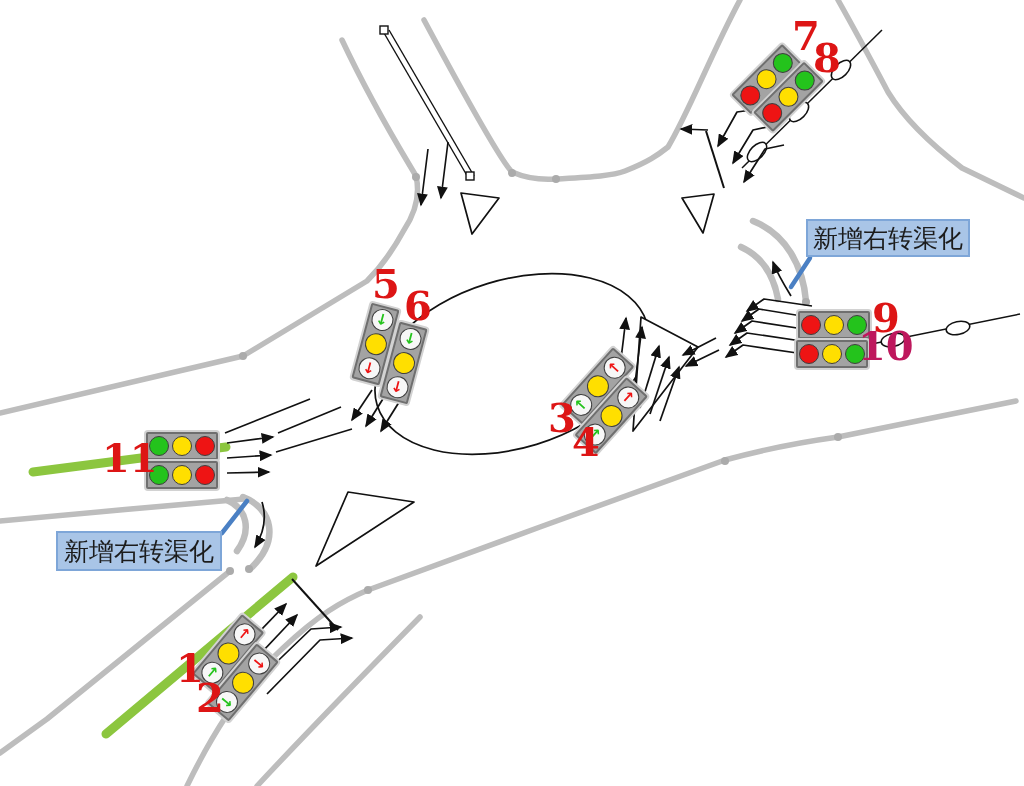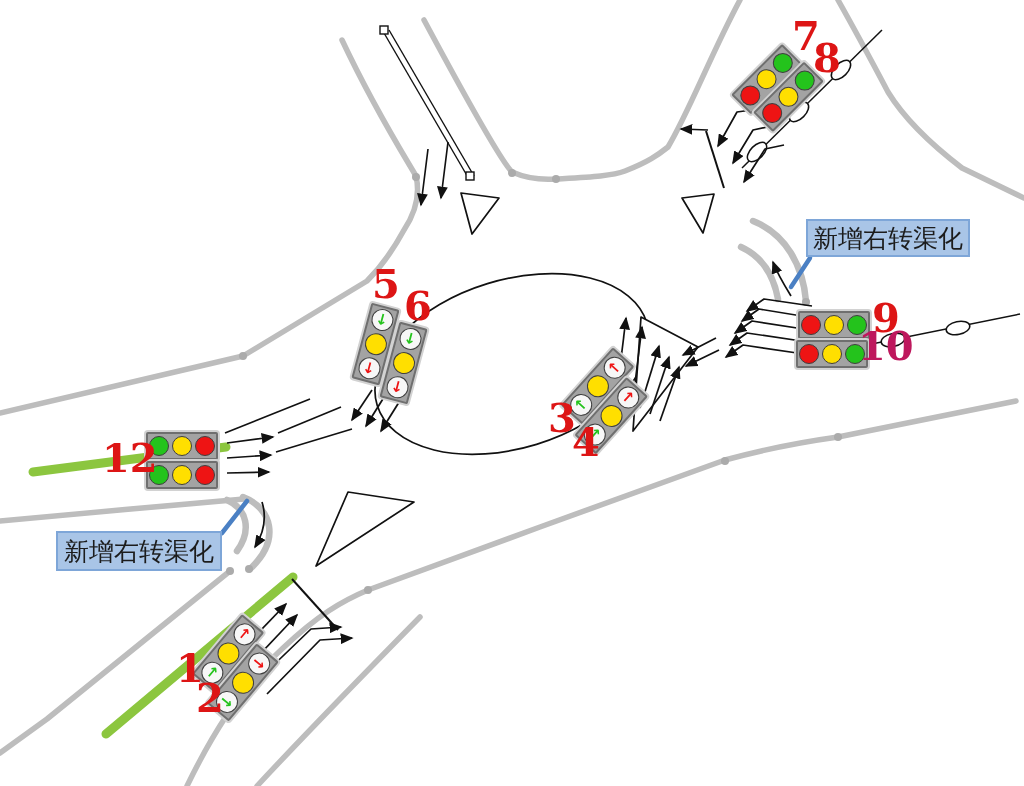--- a/index.html
+++ b/index.html
@@ -234,16 +234,16 @@
       <div class="sig-number" style="left: 176px; top: 648px; color: rgb(221, 21, 21);">1</div>
       <div class="sig-number" style="left: 196px; top: 678px; color: rgb(221, 21, 21);">2</div>
       <div class="sig-number" style="left: 548px; top: 398px; color: rgb(221, 21, 21);">3</div>
       <div class="sig-number" style="left: 572px; top: 422px; color: rgb(221, 21, 21);">4</div>
       <div class="sig-number" style="left: 372px; top: 264px; color: rgb(221, 21, 21);">5</div>
       <div class="sig-number" style="left: 404px; top: 286px; color: rgb(221, 21, 21);">6</div>
       <div class="sig-number" style="left: 792px; top: 16px; color: rgb(221, 21, 21);">7</div>
       <div class="sig-number" style="left: 813px; top: 38px; color: rgb(221, 21, 21);">8</div>
       <div class="sig-number" style="left: 872px; top: 298px; color: rgb(221, 21, 21);">9</div>
       <div class="sig-number" style="left: 858px; top: 326px; color: #be185d;">10</div>
-      <div class="sig-number" style="left: 102px; top: 438px; color: rgb(221, 21, 21);">12</div>
+      <div class="sig-number" style="left: 102px; top: 438px; color: rgb(221, 21, 21);">11</div>
     </div>
 
 </div>
 
 </body></html>

